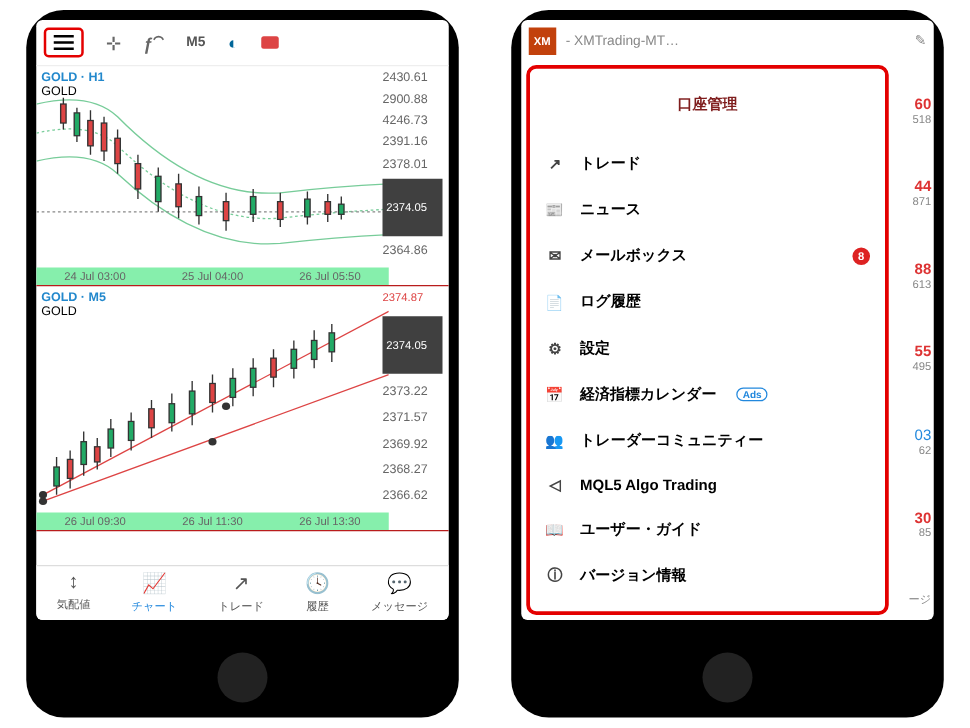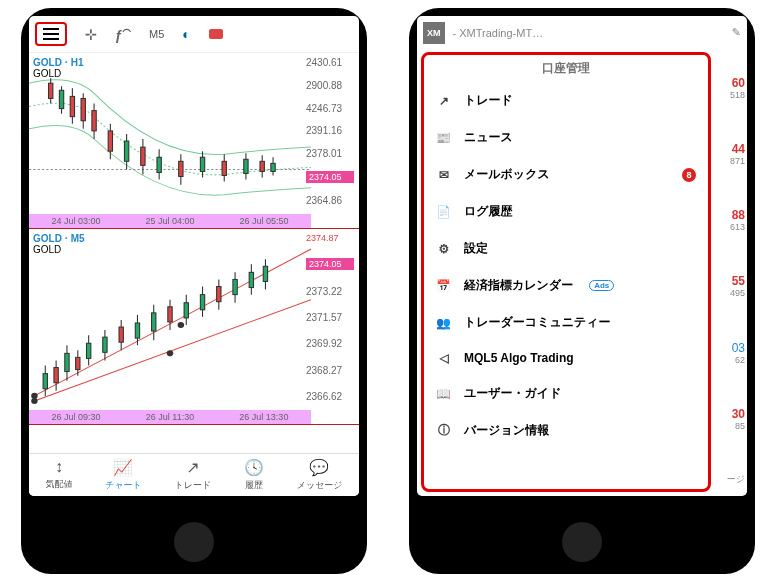--- a/index.html
+++ b/index.html
@@ -3,40 +3,40 @@
 <meta charset="utf-8">
 <style>
 body{margin:0;background:#fff;font-family:Arial,sans-serif;width:776px;height:582px;display:flex;justify-content:space-around;align-items:center}
 .phone{width:330px;height:550px;background:#000;border-radius:30px;padding:8px;position:relative}
 .home-btn{position:absolute;bottom:12px;left:50%;transform:translateX(-50%);width:40px;height:40px;background:#222;border-radius:50%}
 .screen{background:#fff;border-radius:5px;height:480px;overflow:hidden;position:relative;font-size:11px}
 .toolbar{display:flex;align-items:center;padding:6px;gap:18px;border-bottom:1px solid #eee}
 .hamburger{border:2px solid #e40000;border-radius:4px;padding:4px 6px;display:flex;flex-direction:column;gap:3px}
 .hamburger div{width:16px;height:2px;background:#000}
 .tb-ico{color:#666;font-size:14px;font-weight:bold}
-.m5{color:#555;font-weight:normal}
+.m5{color:#555;font-weight:bold}
 .sync{color:#069;font-size:14px}
 .rec{width:14px;height:10px;background:#d44;border-radius:2px}
 .chart{position:relative;height:175px;border-bottom:1px solid #b91c1c}
 .sym{position:absolute;left:4px;top:4px;font-size:10px}
 .sym b{color:#28c}
 .yaxis{position:absolute;right:5px;top:0;bottom:18px;width:48px;display:flex;flex-direction:column;justify-content:space-between;text-align:left;padding:4px 0;color:#666;font-size:10px}
-.price-tag{background:#ec4899;color:#fff;font-size:9px;padding:1px 3px}
-.xaxis{position:absolute;bottom:0;left:0;right:48px;display:flex;justify-content:space-around;color:#666;font-size:9px;background:#f0abfc;padding:2px 0}
+.price-tag{background:#404040;color:#fff;font-size:9px;padding:18px 3px}
+.xaxis{position:absolute;bottom:0;left:0;right:48px;display:flex;justify-content:space-around;color:#666;font-size:9px;background:#86efac;padding:2px 0}
 .candles{position:absolute;left:0;right:48px;top:15px;bottom:18px}
 .candles svg{width:100%;height:100%}
 .tabs{position:absolute;bottom:0;left:0;right:0;display:flex;justify-content:space-around;padding:4px 0;border-top:1px solid #ddd;background:#fff}
 .tab{display:flex;flex-direction:column;align-items:center;gap:2px;font-size:9px;color:#555}
 .tab.active{color:#28d}
 .tab .ico{font-size:16px}
 
 .hdr2{display:flex;align-items:center;padding:6px;gap:8px}
-.xm{background:#737373;color:#fff;font-size:9px;font-weight:bold;padding:6px 4px}
+.xm{background:#c2410c;color:#fff;font-size:9px;font-weight:bold;padding:6px 4px}
 .red-box{position:absolute;top:36px;left:4px;right:36px;bottom:4px;border:3px solid #e40000;border-radius:8px}
-.acct{color:#737373;font-size:12px;text-align:center;padding:5px;font-weight:bold}
+.acct{color:#7f1d1d;font-size:12px;text-align:center;padding:20px;font-weight:bold}
 .menu{padding:0 8px}
 .mi{display:flex;align-items:center;gap:12px;padding:10px 4px;font-size:12px;font-weight:bold}
 .mi .ic{width:16px;text-align:center;color:#444}
 .ads{border:1px solid #28d;color:#28d;font-size:8px;padding:0 4px;border-radius:6px;margin-left:4px}
 .badge{background:#d22;color:#fff;border-radius:50%;width:14px;height:14px;font-size:9px;display:flex;align-items:center;justify-content:center;margin-left:auto}
 .peek{position:absolute;right:2px;top:60px;bottom:10px;width:28px;display:flex;flex-direction:column;justify-content:space-between;font-size:9px;color:#888;text-align:right}
 .peek .r{color:#d33;font-size:12px;font-weight:bold}
 .peek .b{color:#28d;font-size:12px;font-weight:normal}
 .pen{position:absolute;right:6px;top:10px;color:#888}
 </style>

